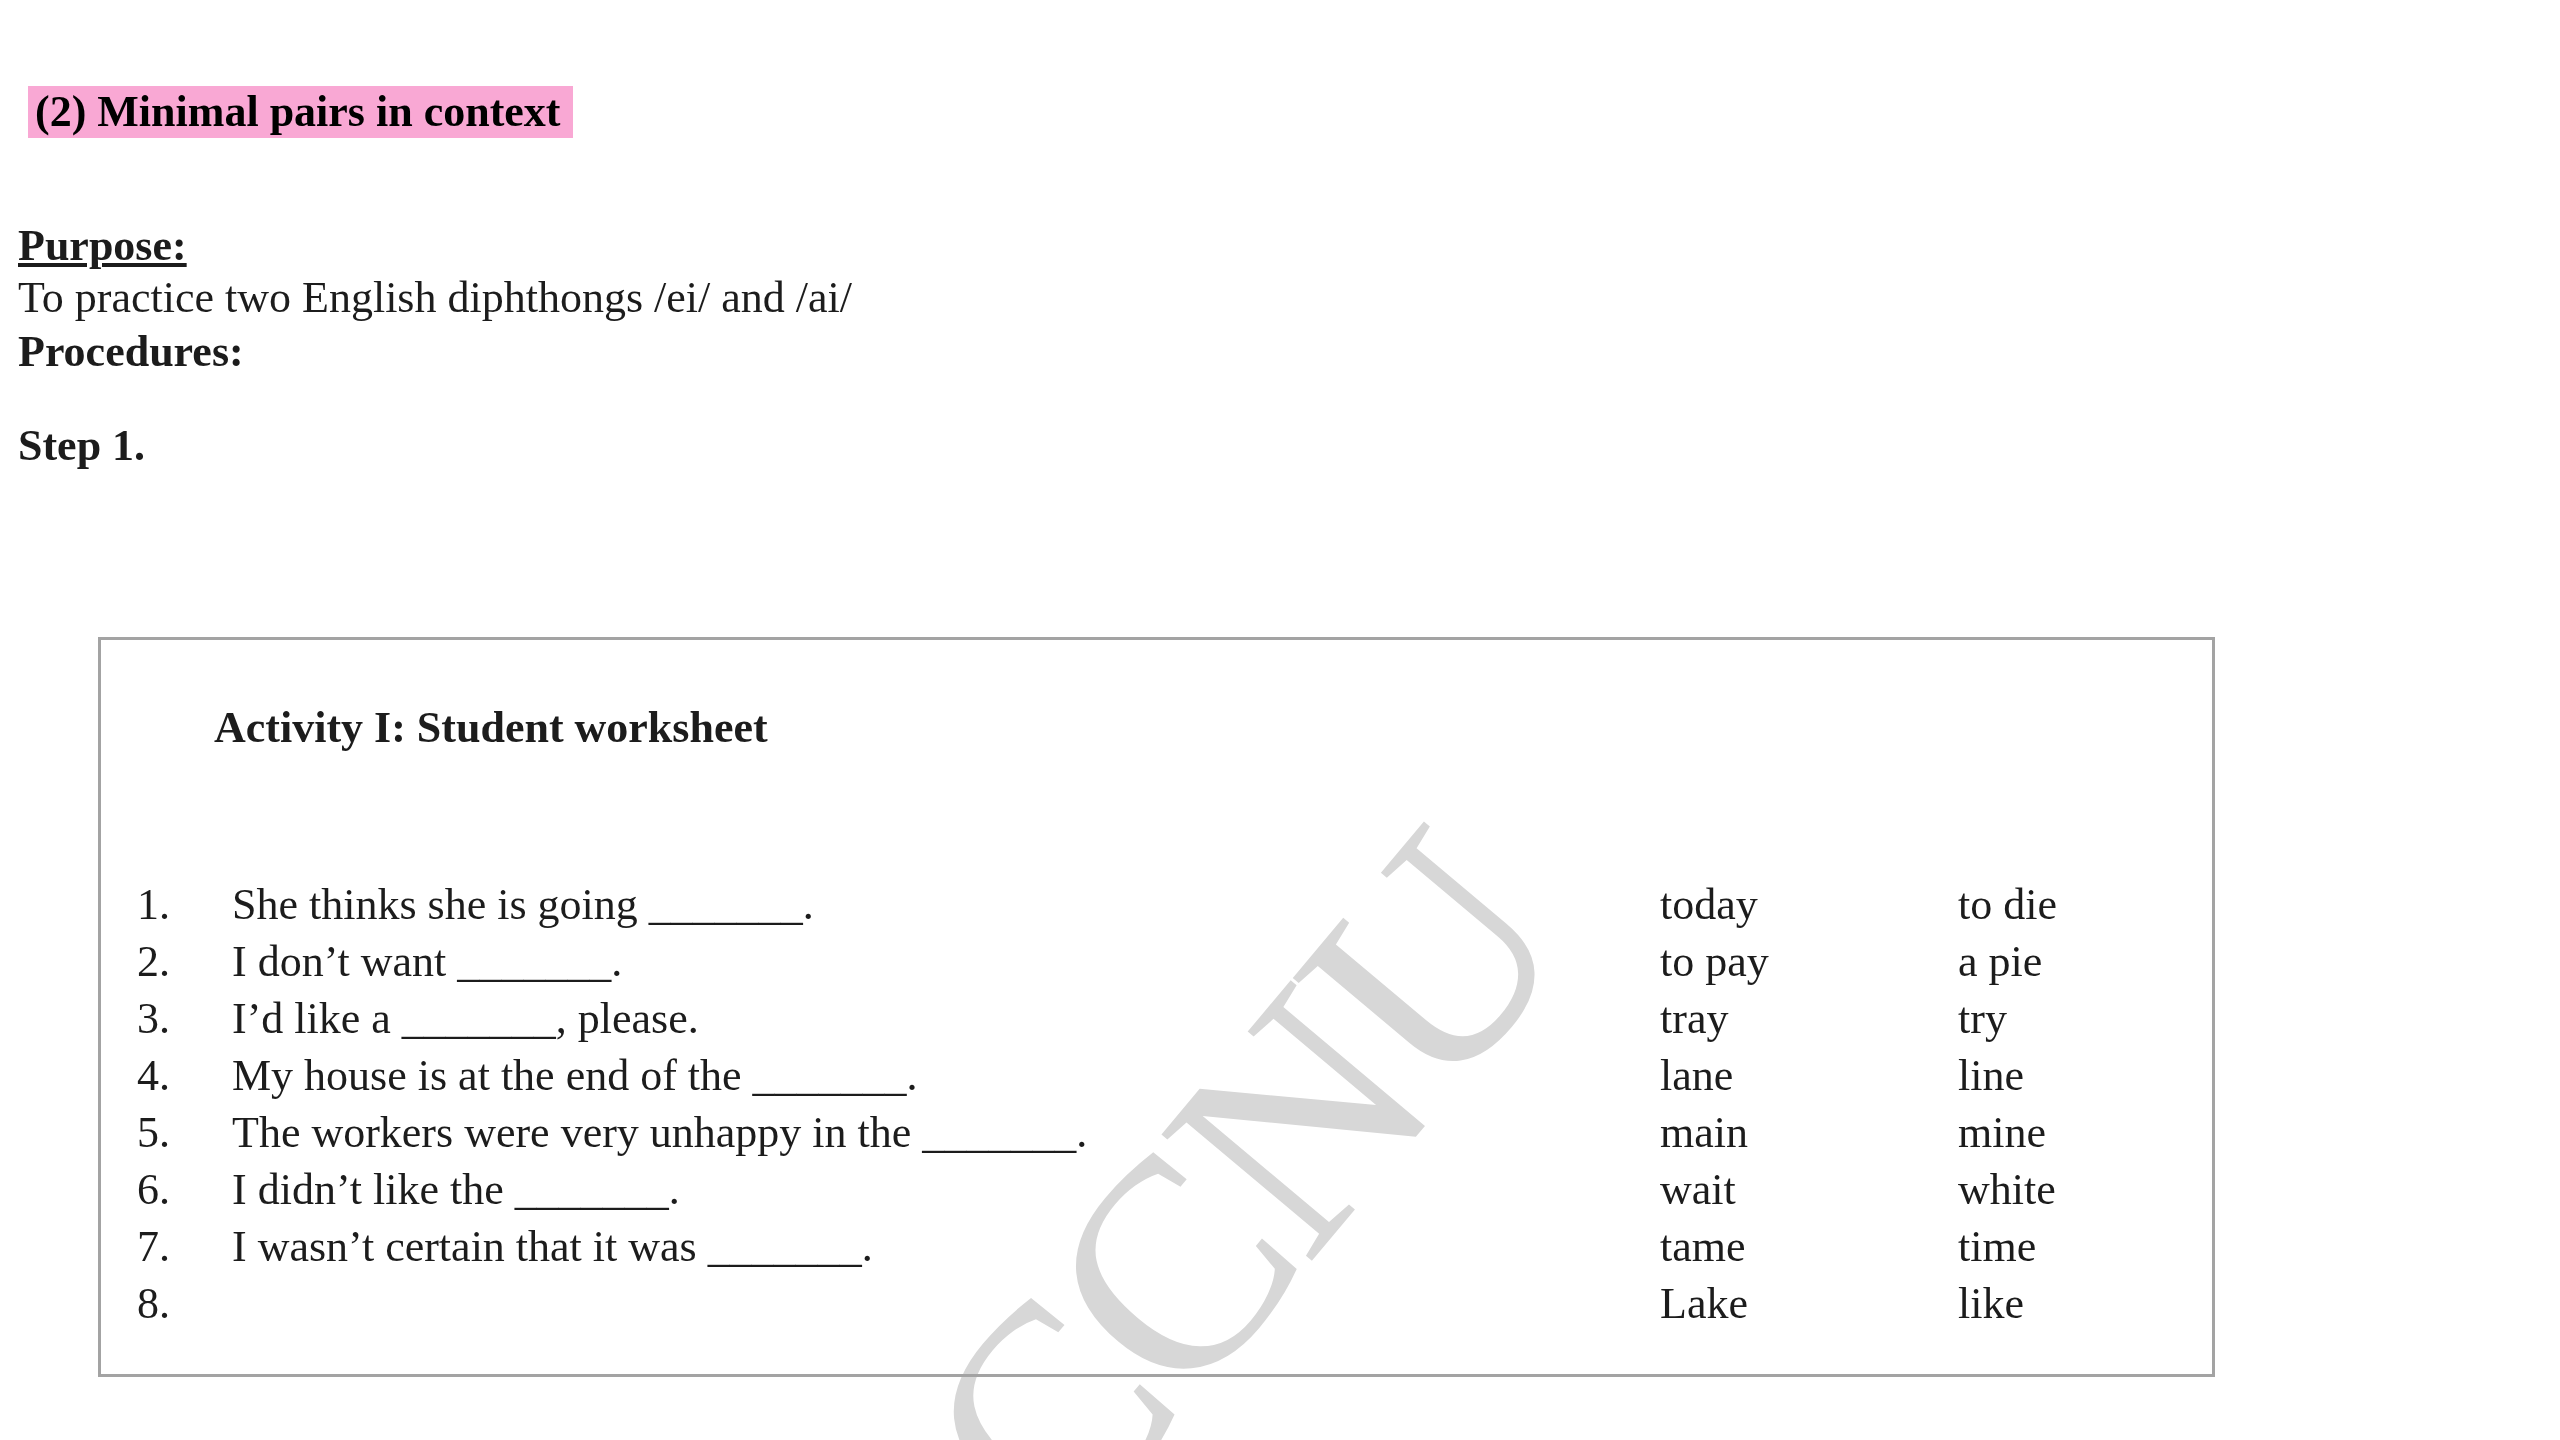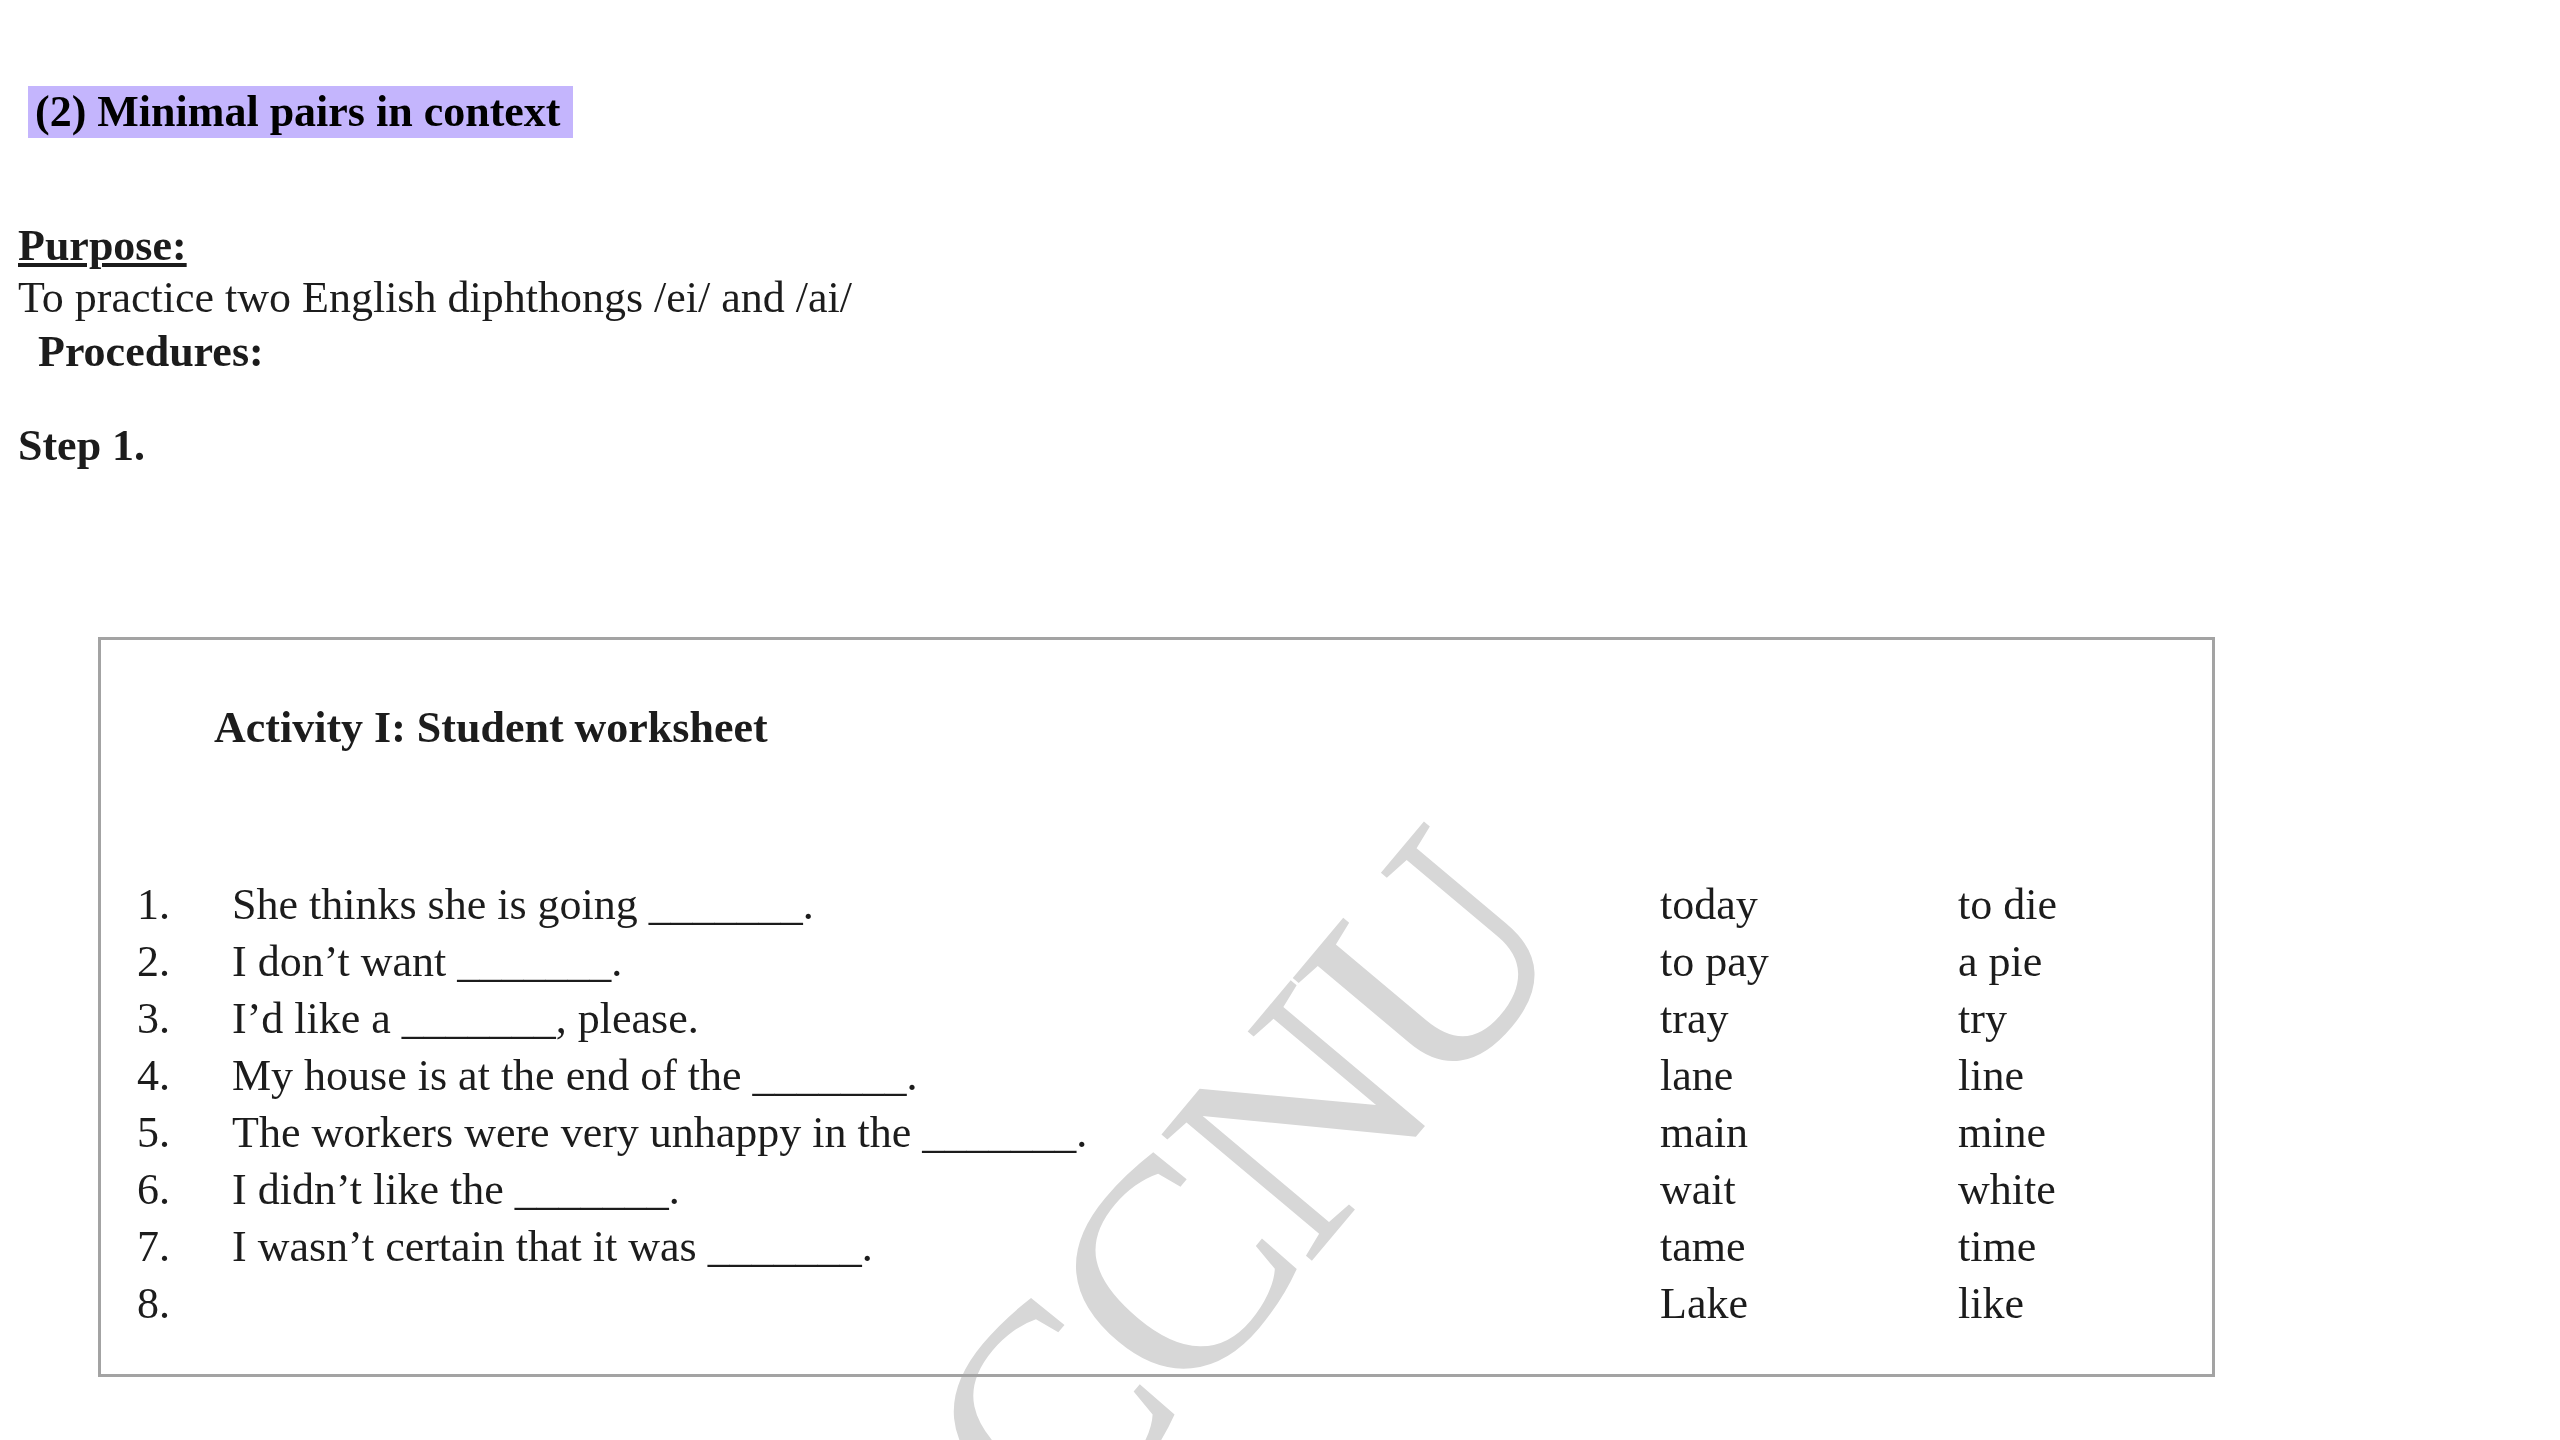--- a/index.html
+++ b/index.html
@@ -38,21 +38,21 @@
 
   .pline {
     left:18px;
     font-size:44px;
     line-height:52px;
     white-space:nowrap;
   }
   .bold { font-weight:bold; }
   .purpose-label    { top:220px;text-decoration:underline; }
   .purpose-text     { top:272px; }
-  .procedures-label { top:326px;margin-left:20px; }
+  .procedures-label { top:326px; }
   .step1-label      { top:420px; }
   .step1-text       { top:473px; }
 
   .worksheet-box {
     left:98px; top:637px;
     width:2111px; height:734px;
     border:3px solid #a3a3a3;
     background:transparent;
   }
   .worksheet-box * { position:absolute; white-space:nowrap; }
@@ -73,21 +73,21 @@
   .ws-row .col-b    { left:1857px; }
   .u { text-decoration:underline; text-underline-offset:6px; }
 </style>
 </head>
 <body>
 
 <div class="page">
 
   <div class="watermark" style="color: rgb(215, 215, 215);">CCNU</div>
 
-  <div class="title-highlight" style="background: #c4b5fd;">(2) Minimal pairs in context</div>
+  <div class="title-highlight" style="background: #f9a8d4;">(2) Minimal pairs in context</div>
 
   <div class="pline bold purpose-label">Purpose:</div>
   <div class="pline purpose-text">To practice two English diphthongs /ei/ and /ai/</div>
   <div class="pline bold procedures-label">Procedures:</div>
   <div class="pline bold step1-label">Step 1.</div>
 
   <div class="worksheet-box">
 
     <div class="ws-title">Activity I: Student worksheet</div>
 

